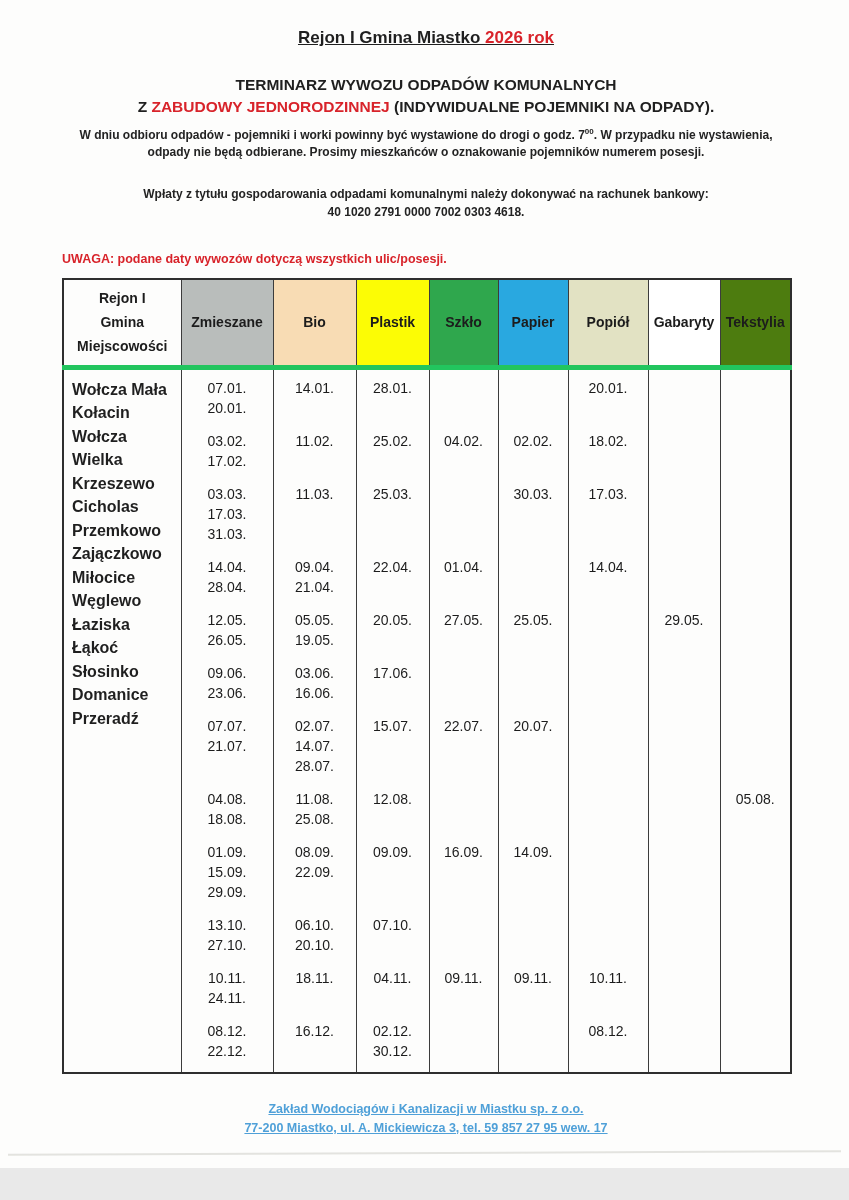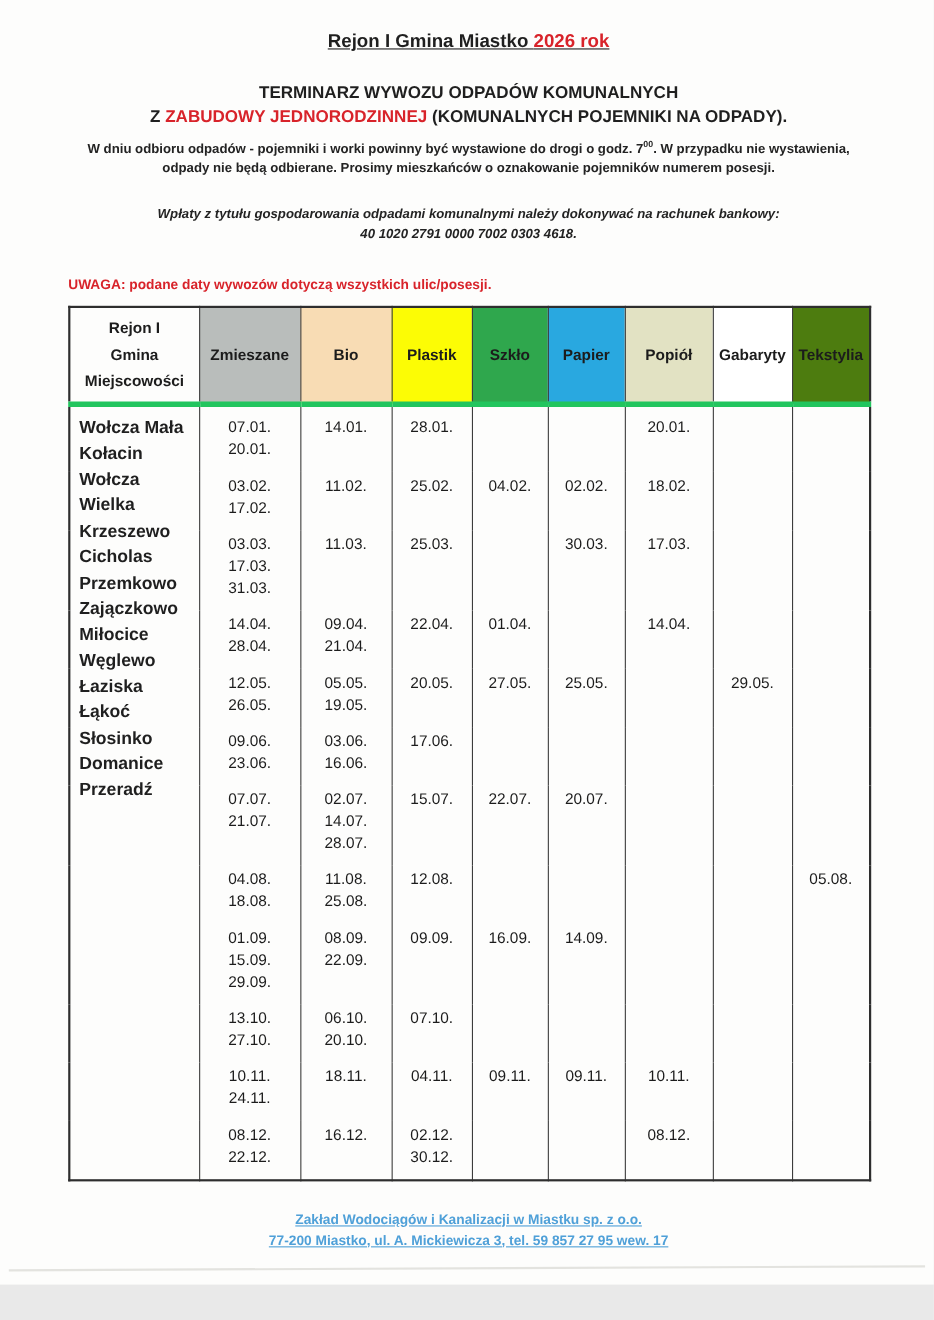--- a/index.html
+++ b/index.html
@@ -42,21 +42,20 @@
     color: #232323;
   }
   .notice sup { font-size: 8px; }
   .payment {
     margin-top: 24px;
     text-align: center;
     font-size: 12px;
     font-weight: bold;
     line-height: 18px;
     color: #232323;
-    font-style: italic;
   }
   .warning {
     margin-top: 31px;
     font-size: 12.5px;
     font-weight: bold;
     color: #d8232a;
   }
 
   
   table.sched {
@@ -141,21 +140,21 @@
 <div class="page">
   <div class="content">
 
     <div class="doc-title">
       <span>Rejon I Gmina Miastko </span><span class="red">2026 rok</span>
     </div>
 
     <div class="heading">
       <div>TERMINARZ WYWOZU ODPADÓW KOMUNALNYCH</div>
       <div>
-        <span>Z </span><span class="red">ZABUDOWY JEDNORODZINNEJ</span><span> (KOMUNALNYCH POJEMNIKI NA ODPADY).</span>
+        <span>Z </span><span class="red">ZABUDOWY JEDNORODZINNEJ</span><span> (INDYWIDUALNE POJEMNIKI NA ODPADY).</span>
       </div>
     </div>
 
     <div class="notice">
       <span>W dniu odbioru odpadów  - pojemniki i worki powinny być wystawione do drogi o godz. 7</span><sup>00</sup><span>. W przypadku nie wystawienia, odpady nie będą odbierane. Prosimy mieszkańców o oznakowanie pojemników numerem posesji.</span>
     </div>
 
     <div class="payment">
       <div>Wpłaty z tytułu gospodarowania odpadami komunalnymi należy dokonywać na rachunek bankowy:</div>
       <div>40 1020 2791 0000 7002 0303 4618.</div>

